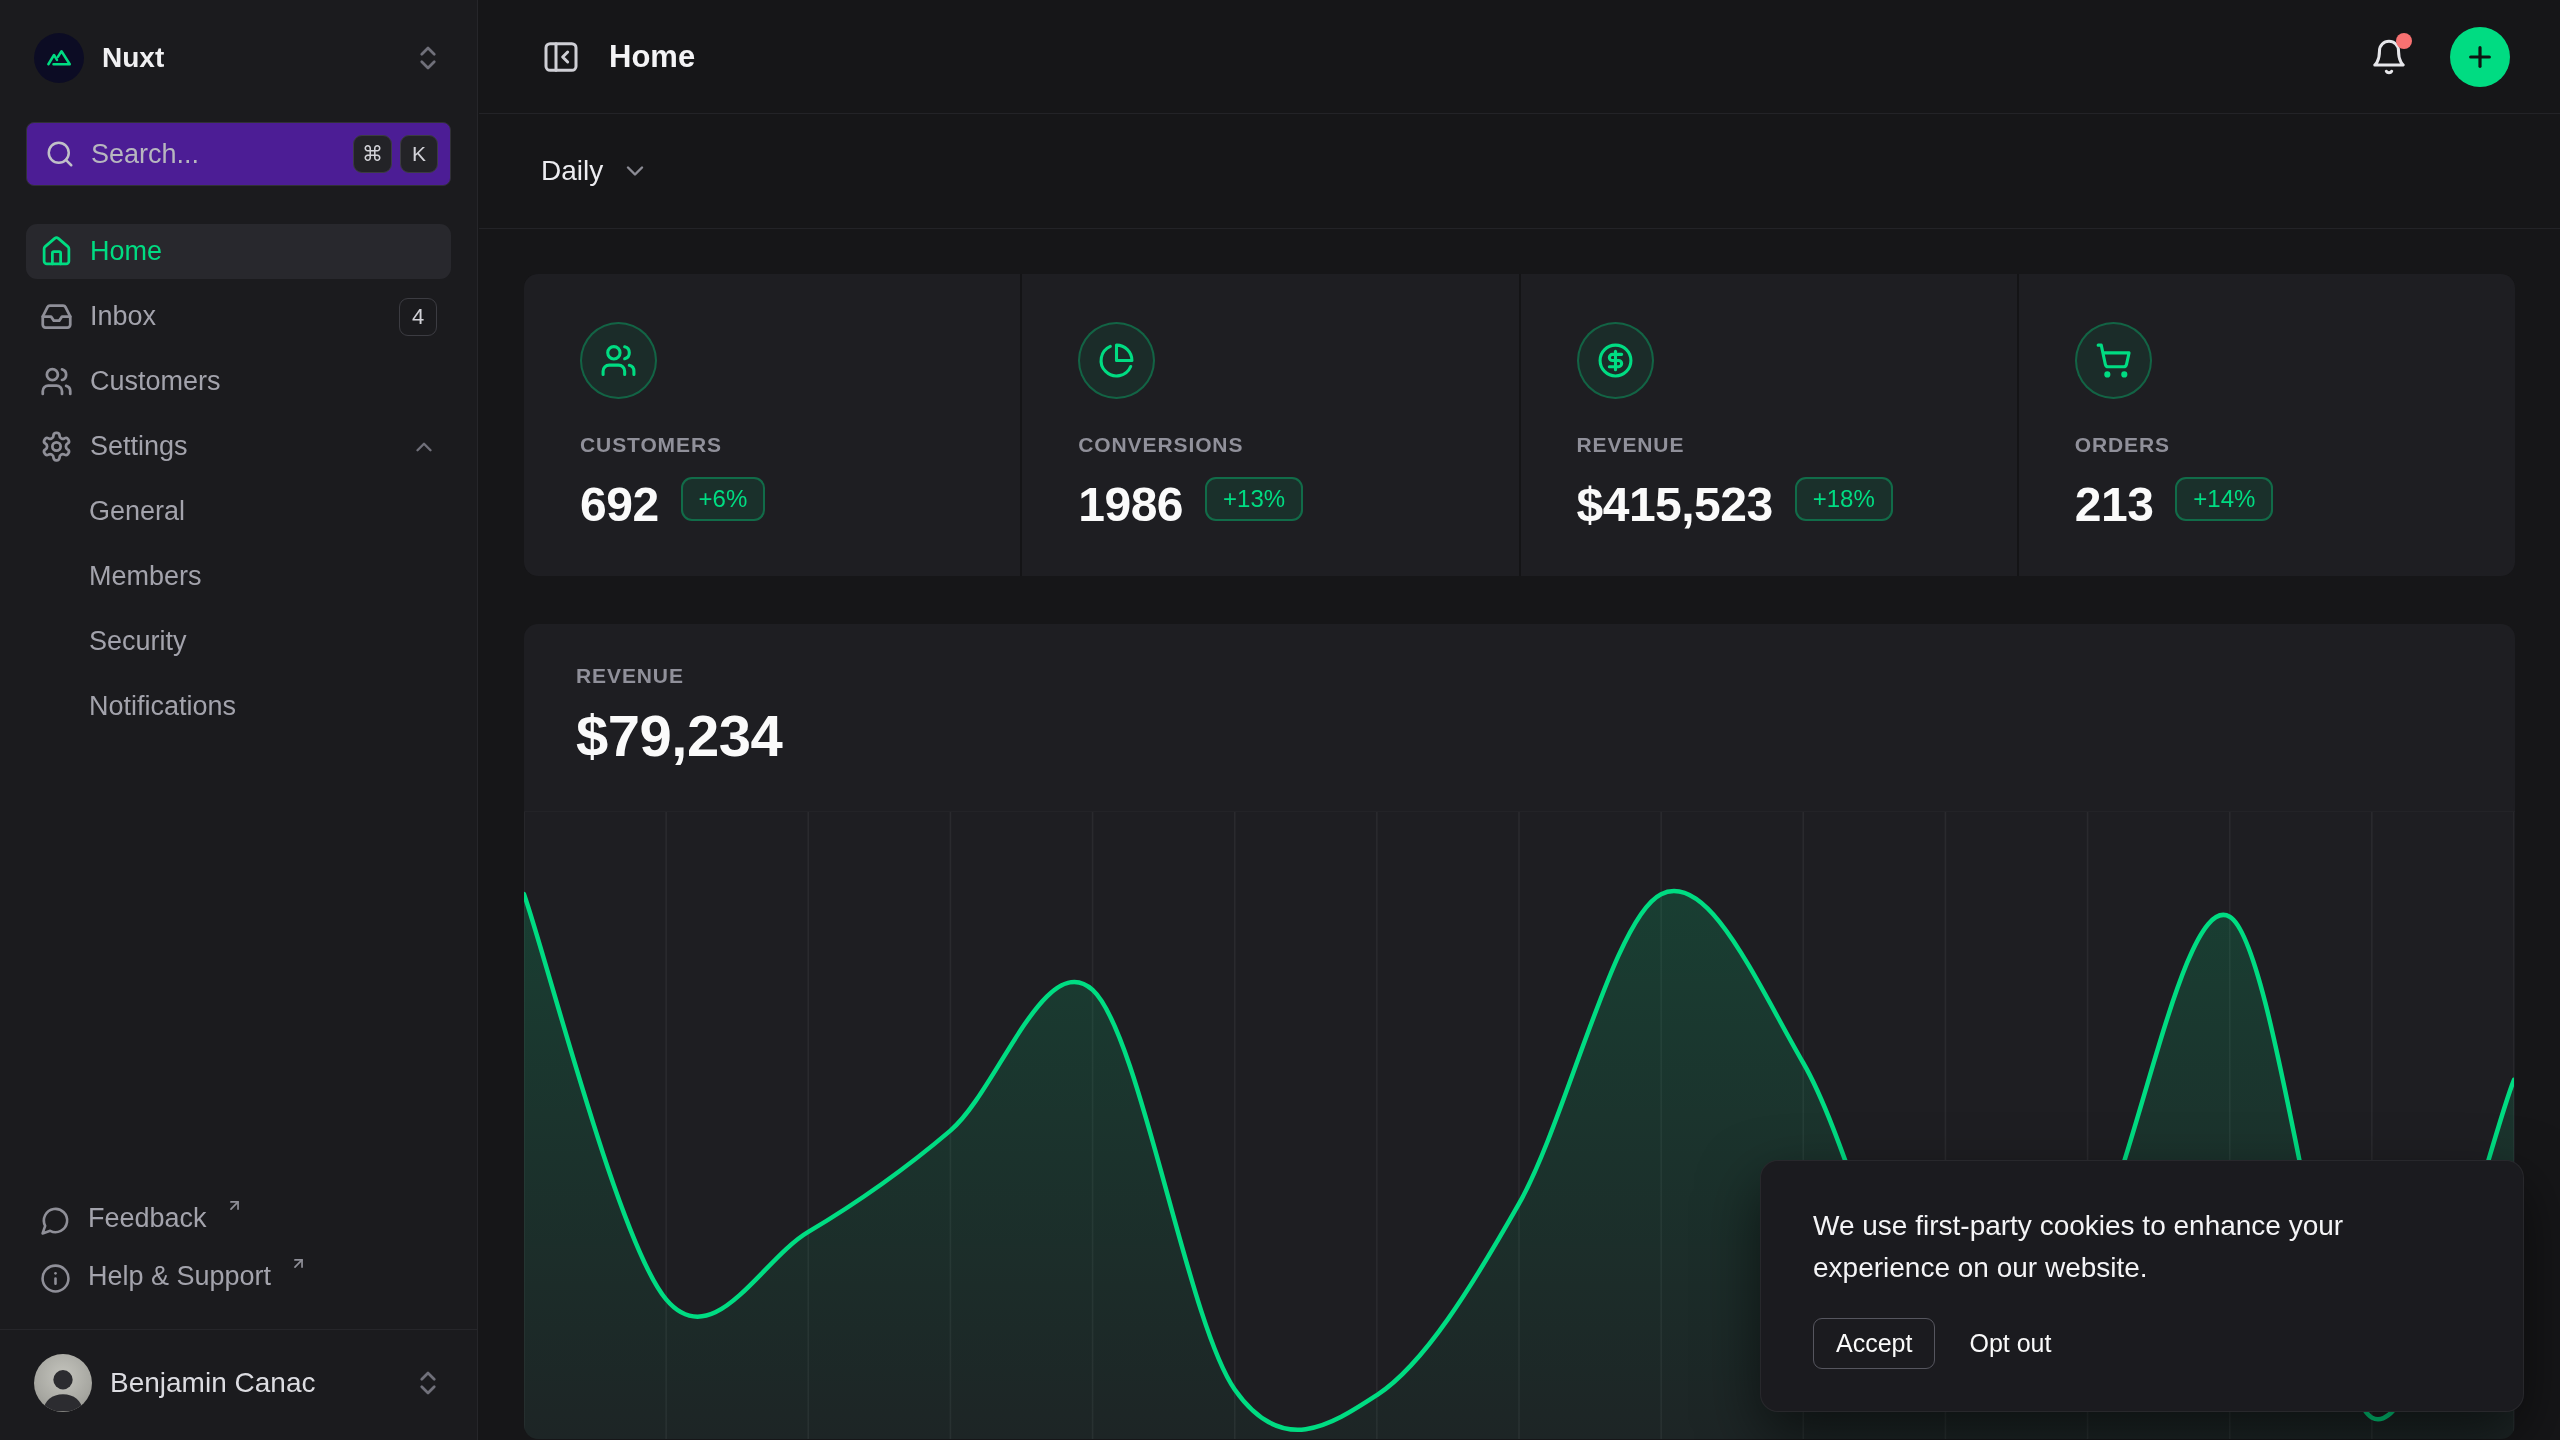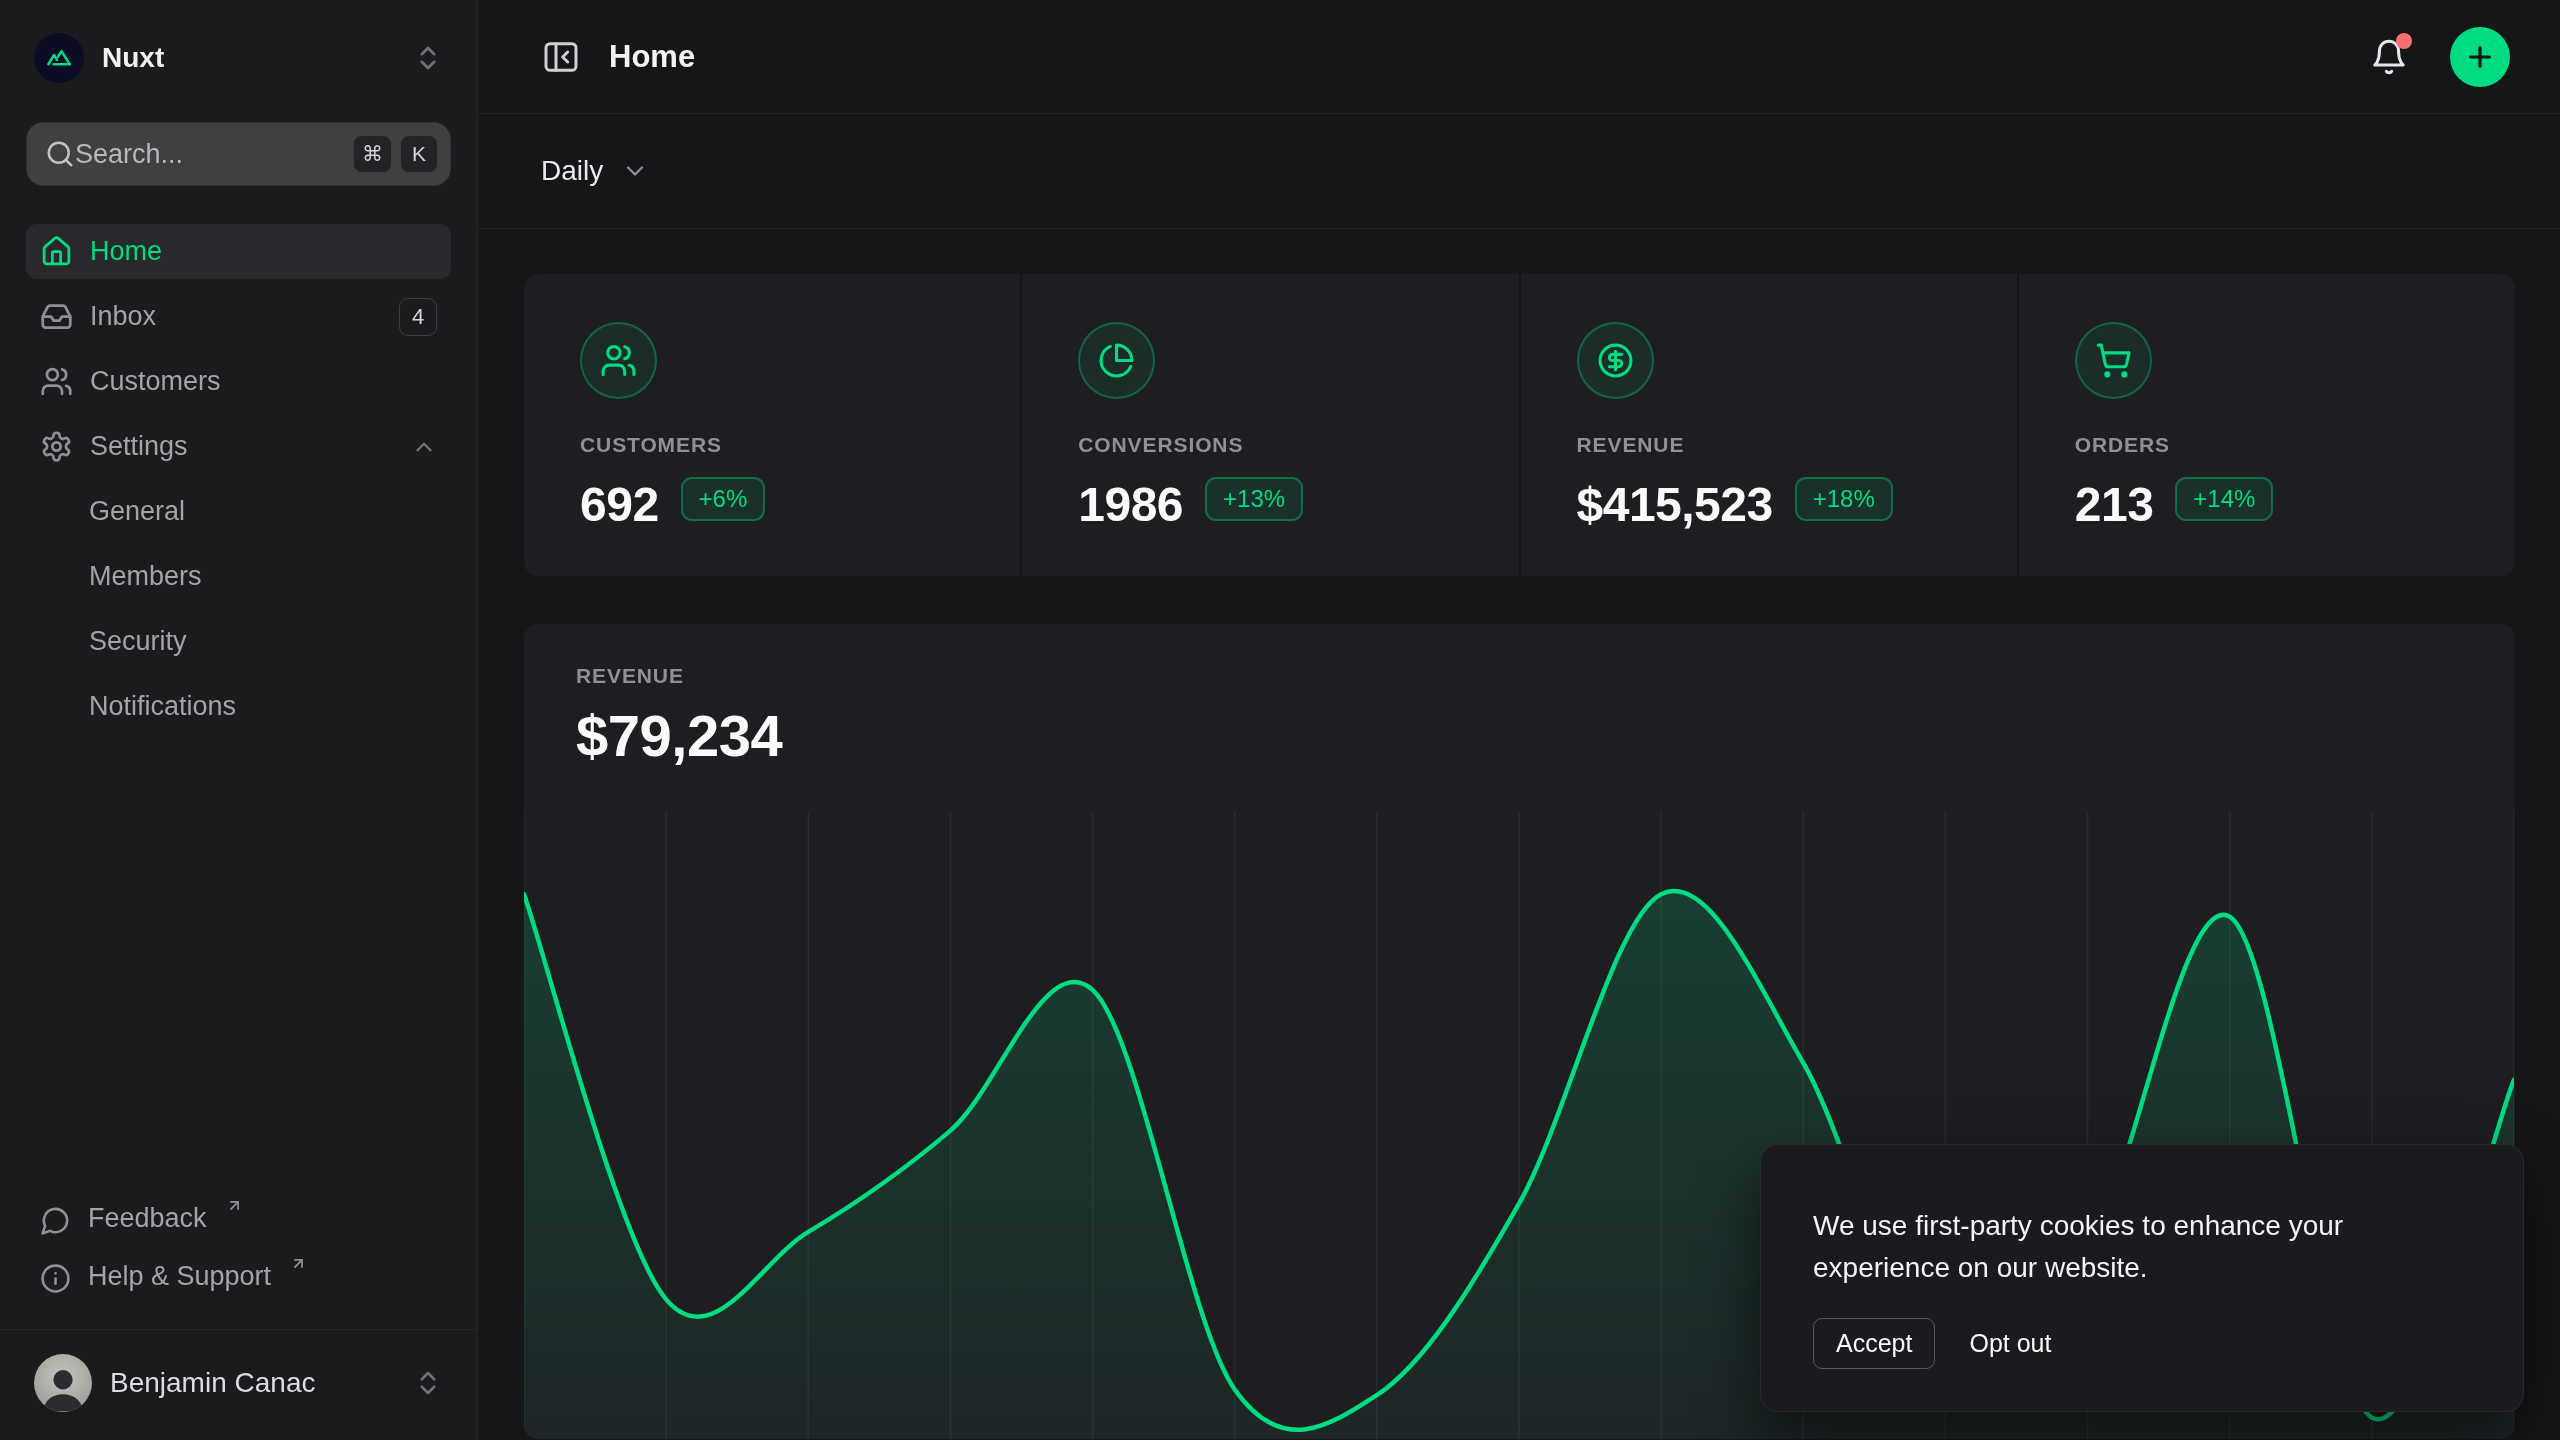--- a/index.html
+++ b/index.html
@@ -21,22 +21,22 @@
   .ws-row { display:flex; align-items:center; gap:18px; padding:4px 8px; height:64px; }
   .logo-circle {
     width:50px; height:50px; border-radius:50%; background:#0c0c24;
     display:flex; align-items:center; justify-content:center; flex:none;
   }
   .ws-name { font-size:28px; font-weight:700; color:#f0f0f2; }
   .ml-auto { margin-left:auto; }
   .updown { color:#70707a; }
 
   .searchbox {
-    margin-top:32px; height:64px; border:1px solid #313137; background:#404040;
-    border-radius:17px; display:flex; align-items:center; padding:0 12px 0 18px;
+    margin-top:32px; height:64px; border:1px solid #313137; background:#4c1d95;
+    border-radius:8px; display:flex; align-items:center; gap:16px; padding:0 12px 0 18px;
     cursor:pointer;
   }
   .searchbox .ph { font-size:27px; color:#b7b7bf; }
   .kbds { margin-left:auto; display:flex; gap:8px; }
   .kbd {
     min-width:38px; height:38px; padding:0 8px; border:1px solid #3c3c42; border-radius:9px;
     background:#232327; color:#d2d2d8; font-size:21px;
     display:flex; align-items:center; justify-content:center;
   }
 
@@ -127,21 +127,21 @@
   }
   .rev-head { padding:40px 52px 0; }
   .rev-label { font-size:21px; font-weight:600; letter-spacing:0.9px; color:#90909a; }
   .rev-total { margin-top:14px; font-size:58px; font-weight:700; color:#fafafa; letter-spacing:-0.5px; }
   .chart-wrap { margin-top:42px; height:632px; border-top:1px solid #232327; }
 
   
   .cookie {
     position:absolute; right:36px; bottom:28px; width:764px; z-index:20;
     background:#1b1b1f; border:1px solid rgba(255,255,255,0.06); border-radius:18px;
-    padding:60px 52px 42px; box-shadow:0 24px 60px rgba(0,0,0,0.55);
+    padding:44px 52px 42px; box-shadow:0 24px 60px rgba(0,0,0,0.55);
   }
   .cookie p { font-size:28px; line-height:1.48; color:#f4f4f6; max-width:590px; }
   .cookie-actions { margin-top:30px; display:flex; align-items:center; gap:34px; }
   .btn-accept {
     background:transparent; border:1px solid #56565f; border-radius:9px;
     color:#fafafa; font-size:25px; font-weight:500; padding:10px 22px; cursor:pointer;
     font-family:inherit;
   }
   .btn-optout {
     background:none; border:none; color:#fafafa; font-size:25px; font-weight:500;

